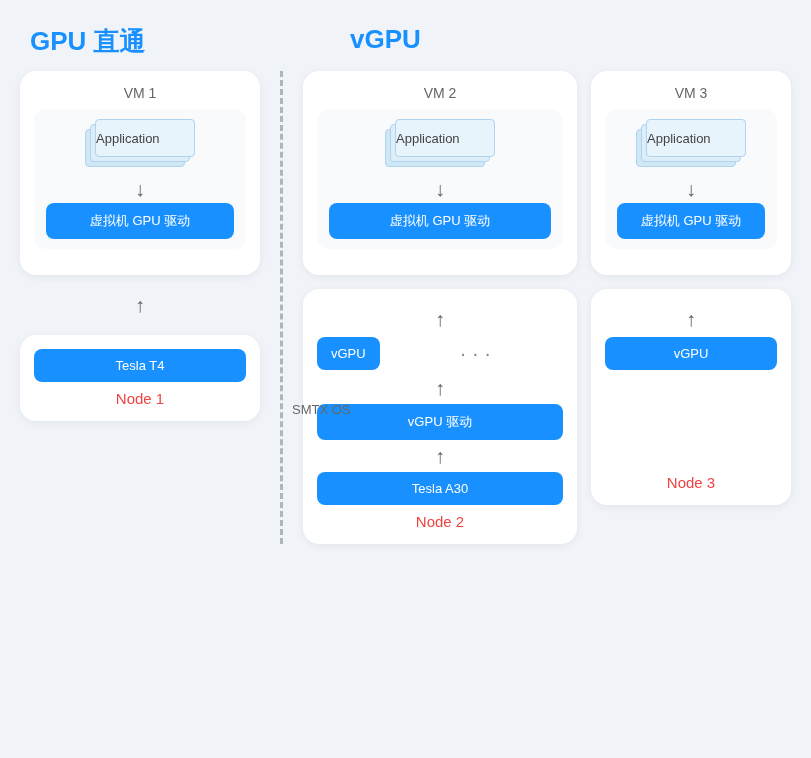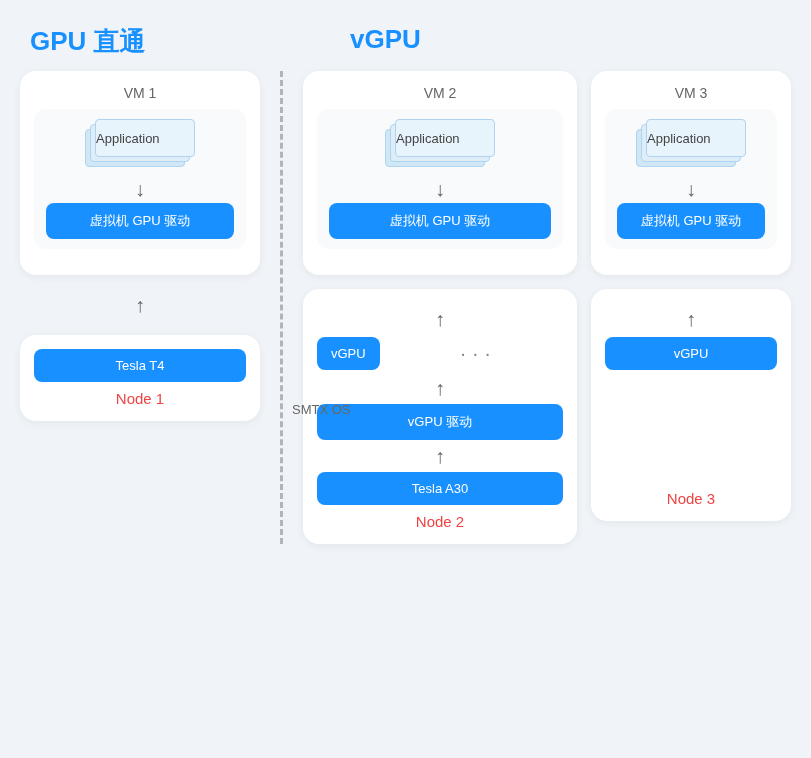--- a/index.html
+++ b/index.html
@@ -306,21 +306,21 @@
             <div class="blue-box">虚拟机 GPU 驱动</div>
           </div>
         </div>
 
         <div class="node-container">
           <div class="arrow-up" style="margin-bottom:8px;">↑</div>
 
           <div class="vgpu-box-small" style="width:100%;">vGPU</div>
 
           <div style="height: 96px;"></div>
-          <div class="node-label" style="margin-top:24px;">Node 3</div>
+          <div class="node-label" style="margin-top:8px;">Node 3</div>
         </div>
       </div>
 
     </div>
 
   </div>
 
 </div>
 
 </body></html>

